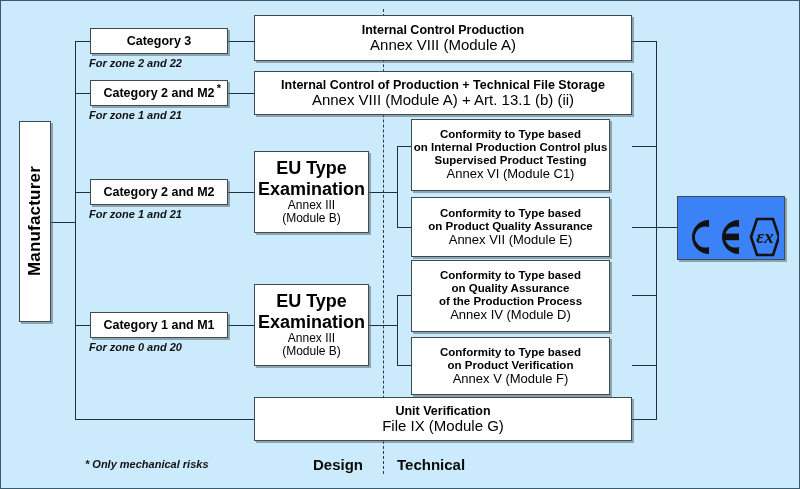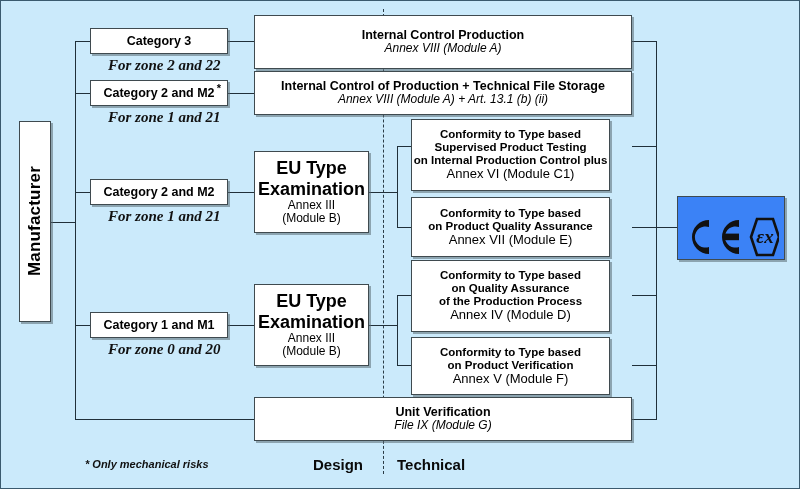--- a/index.html
+++ b/index.html
@@ -57,42 +57,41 @@
   }
   .cat .ttl{font-size:12.5px;}
   .cat-star{
     position:absolute;
     right:6px; top:1px;
     font-size:11px;
     font-weight:bold;
   }
   .zone{
     position:absolute;
-    left:107px;
+    left:88px;
     font-style:italic;
     font-weight:bold;
-    font-size:15px;
+    font-size:11px;
     color:#111;
     z-index:3;
     white-space:nowrap;
-    font-family:Liberation Serif, serif;
   }
 
   
   .eu{
     left:253px; width:115px;
     font-size:12px;
   }
   .eu .ttl{font-size:18px;}
   .eu .sub{font-size:12px;}
 
   
   .wide{ left:253px; width:378px; }
   .wide .ttl{font-size:12.5px;}
-  .wide .sub{font-size:12px;font-style:italic;}
+  .wide .sub{font-size:15px;}
 
   
   .conf{ left:410px; width:199px; }
   .conf .ttl{font-size:11.5px;}
   .conf .sub{font-size:13px;}
 
   
   #ce-mark{
     left:676px; top:195px; width:106px; height:62px;
     background:#3b82f6;
@@ -202,39 +201,39 @@
   <div class="h" style="left:368px;top:191px;width:28px;"></div>
   <div class="v" style="left:396px;top:145px;height:81px;"></div>
   <div class="h" style="left:396px;top:145px;width:14px;"></div>
   <div class="h" style="left:396px;top:226px;width:14px;"></div>
 
   <div class="h" style="left:368px;top:324px;width:28px;"></div>
   <div class="v" style="left:396px;top:294px;height:70px;"></div>
   <div class="h" style="left:396px;top:294px;width:14px;"></div>
   <div class="h" style="left:396px;top:364px;width:14px;"></div>
 
-  <div class="box wide" id="prod-1" style="top:14px;height:54px;">
+  <div class="box wide" id="prod-1" style="top:14px;height:46px;">
     <span class="ttl">Internal Control Production</span>
     <span class="sub">Annex VIII (Module A)</span>
   </div>
 
   <div class="box wide" id="prod-2" style="top:70px;height:44px;">
     <span class="ttl">Internal Control of Production + Technical File Storage</span>
     <span class="sub">Annex VIII (Module A) + Art. 13.1 (b) (ii)</span>
   </div>
 
   <div class="box wide" id="prod-3" style="top:396px;height:44px;">
     <span class="ttl">Unit Verification</span>
     <span class="sub">File IX (Module G)</span>
   </div>
 
   <div class="box conf" id="conf-1" style="top:118px;height:72px;">
     <span class="ttl">Conformity to Type based</span>
+    <span class="ttl">on Internal Production Control plus</span>
     <span class="ttl">Supervised Product Testing</span>
-    <span class="ttl">on Internal Production Control plus</span>
     <span class="sub">Annex  VI (Module C1)</span>
   </div>
 
   <div class="box conf" id="conf-2" style="top:196px;height:60px;">
     <span class="ttl">Conformity to Type based</span>
     <span class="ttl">on Product Quality Assurance</span>
     <span class="sub">Annex  VII (Module E)</span>
   </div>
 
   <div class="box conf" id="conf-3" style="top:259px;height:72px;">

